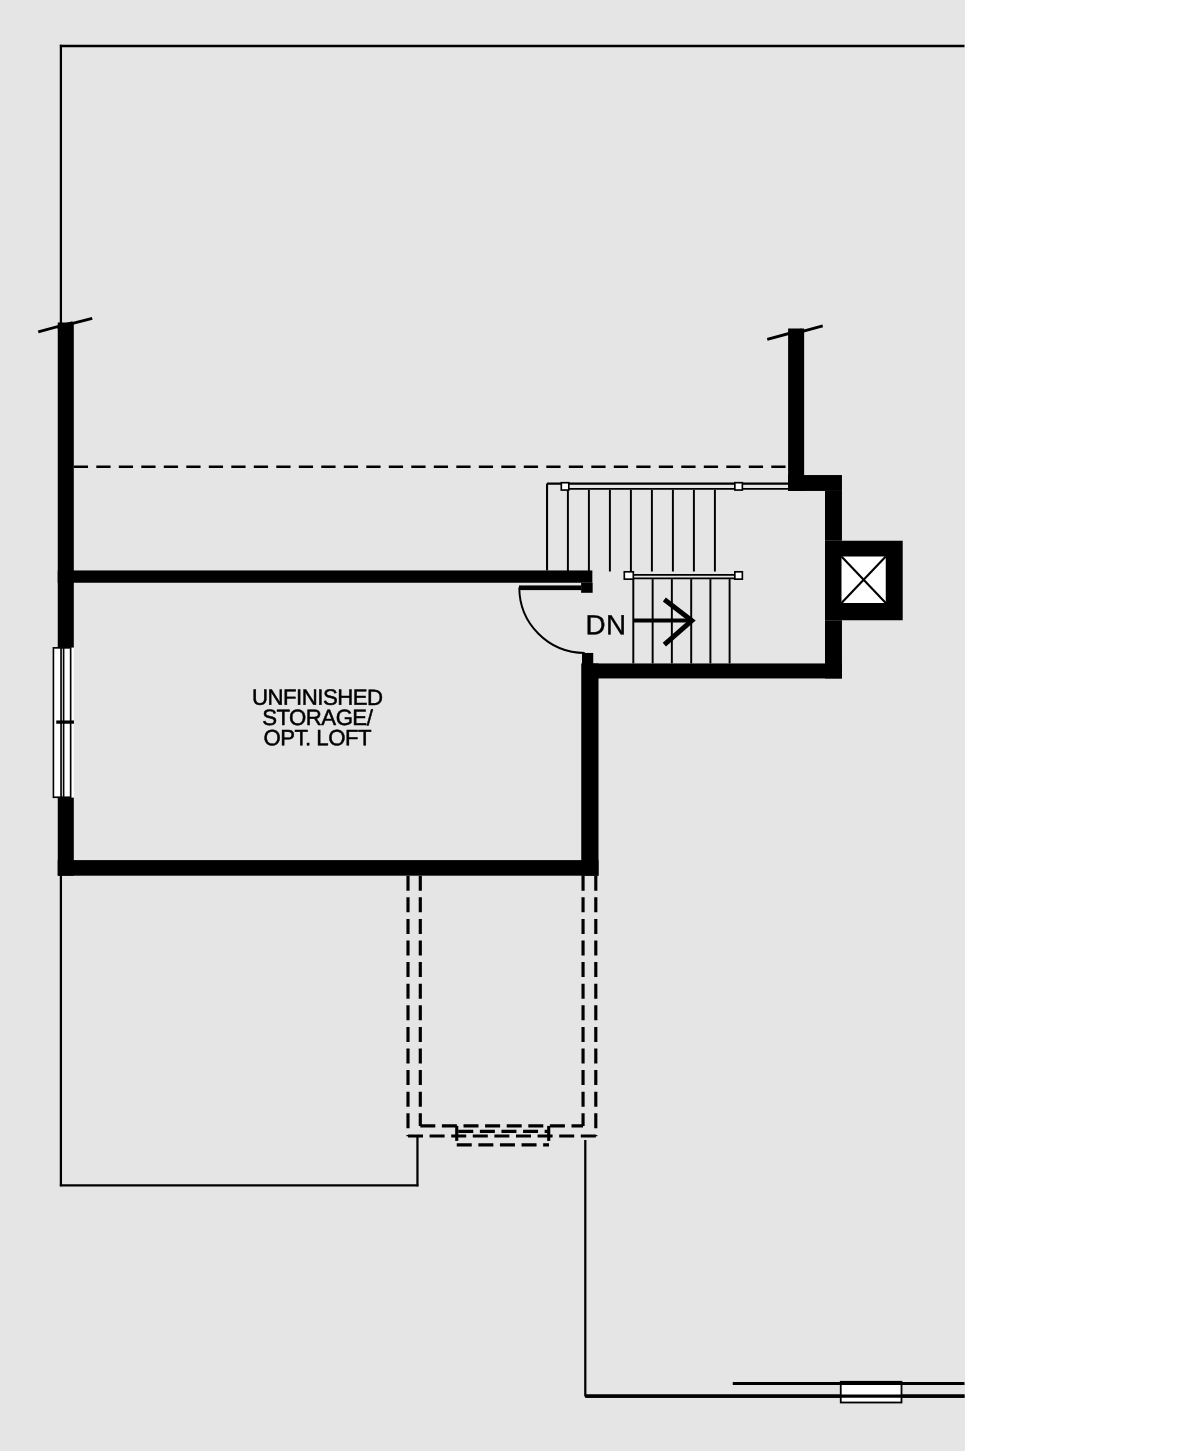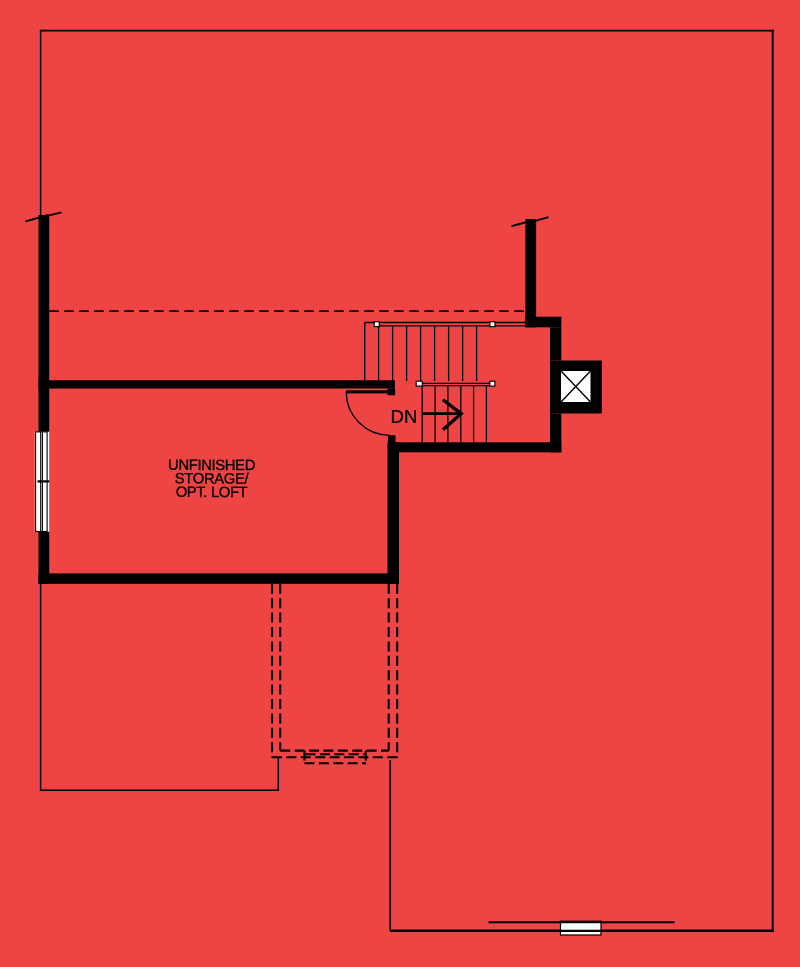--- a/index.html
+++ b/index.html
@@ -1,16 +1,16 @@
 <!DOCTYPE html>
 <html><head>
 <meta charset="utf-8">
 <style>
   html,body{margin:0;padding:0;background:#fff;}
-  #plan{position:relative;width:800px;height:967px;background:#ef4444;overflow:hidden;will-change:transform;transform:translateZ(0);}
+  #plan{position:relative;width:643px;height:967px;background:#e5e5e5;overflow:hidden;will-change:transform;transform:translateZ(0);}
   svg{position:absolute;left:0;top:0;}
   text{font-family:"Liberation Sans",sans-serif;fill:#000;}
 </style>
 </head>
 <body>
 
 <div id="plan">
 <svg width="800" height="967" viewBox="0 0 800 967">
 
 <line x1="39.9" y1="30.6" x2="774.1" y2="30.6" stroke="#000" stroke-width="1.7"></line>

